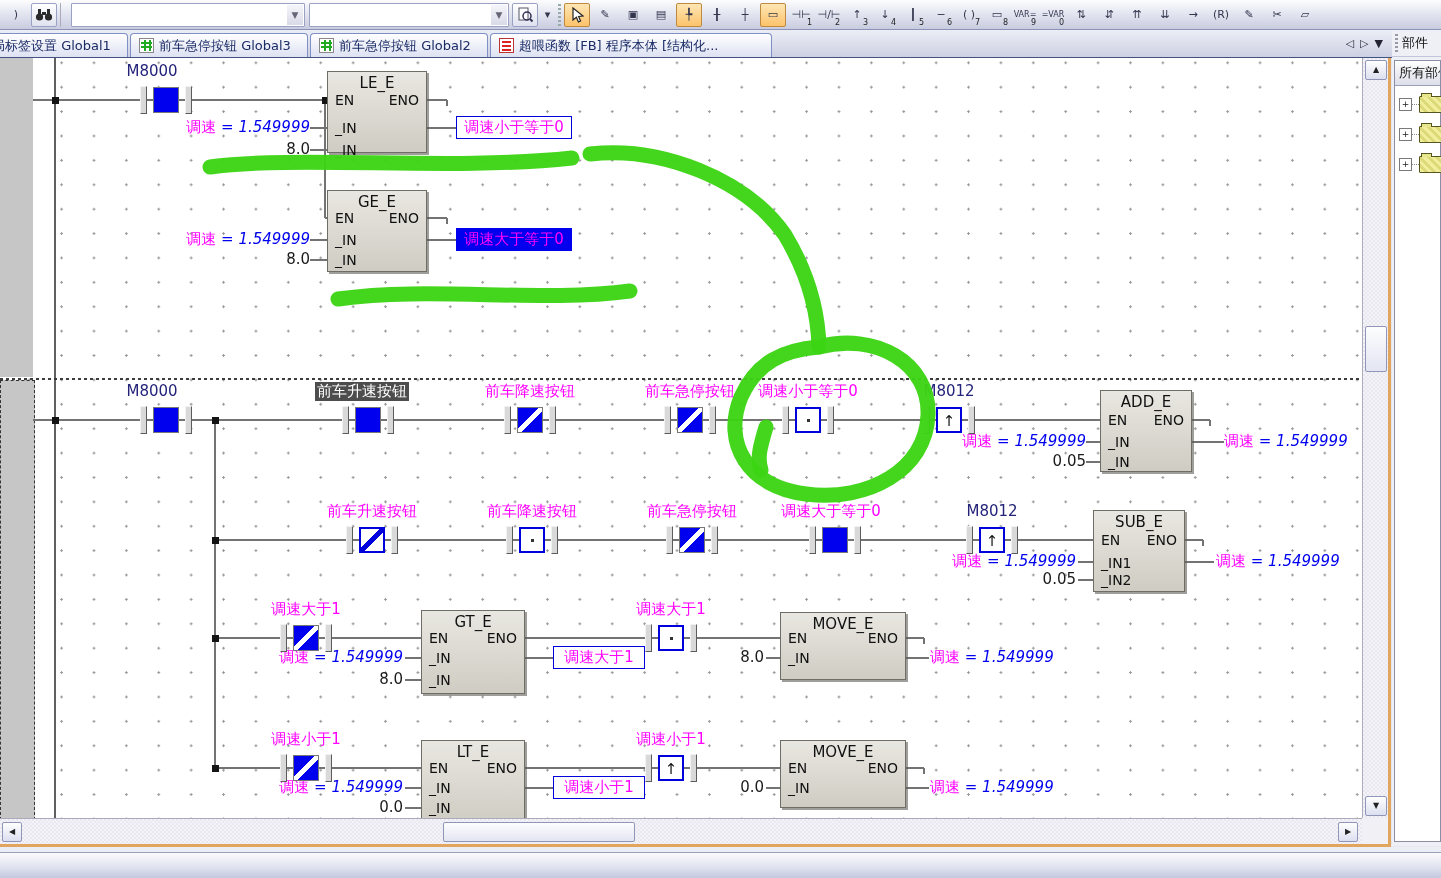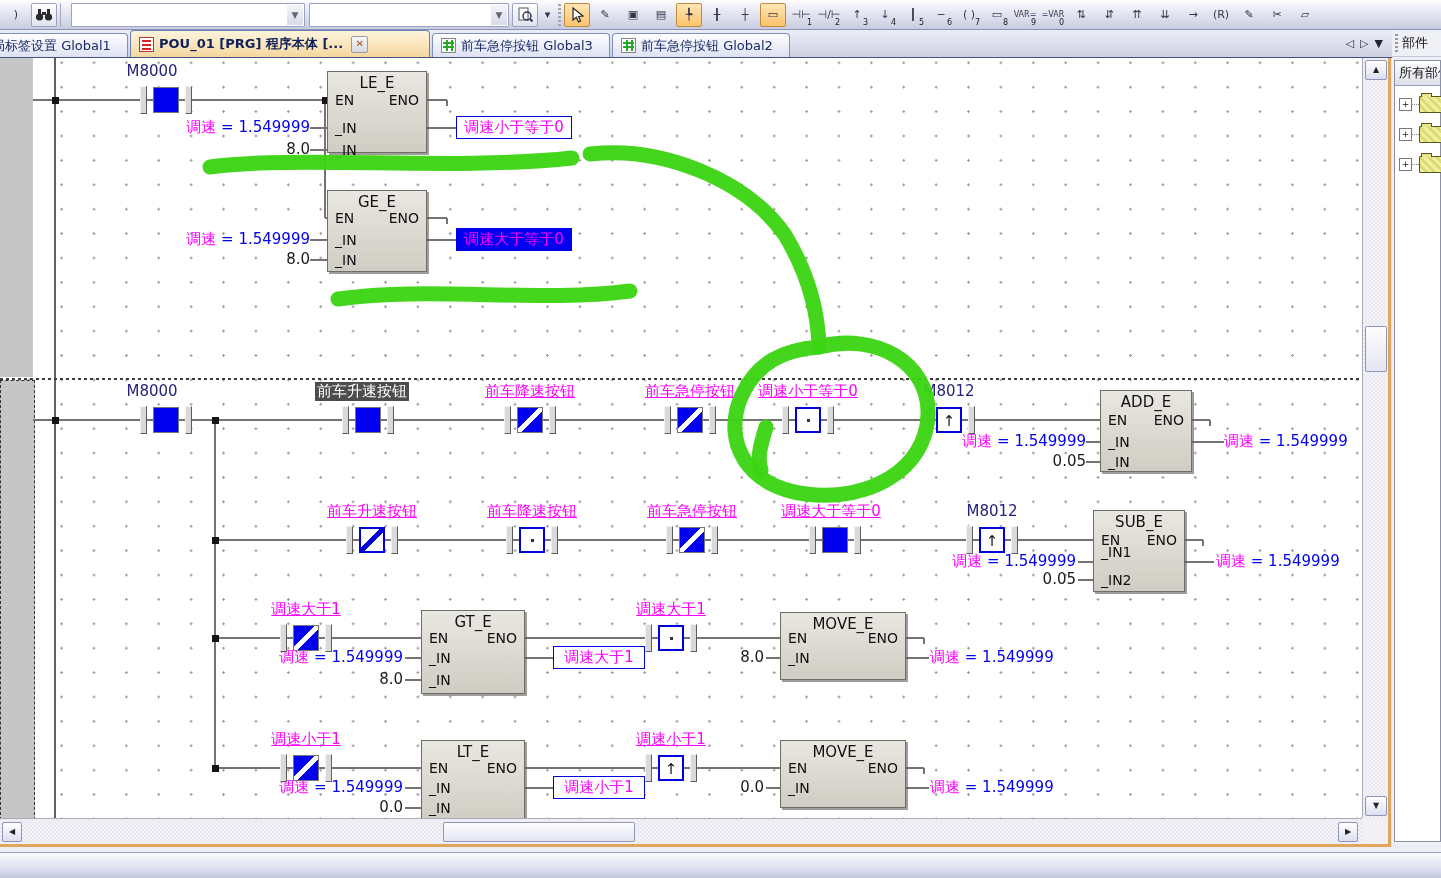--- a/index.html
+++ b/index.html
@@ -42,25 +42,25 @@
   .ct{position:absolute;width:52px;height:28px;}
   .cap{position:absolute;top:0;width:7px;height:28px;background:#d9d9d9;border:1px solid;border-color:#f2f2f2 #5c5c5c #5c5c5c #f2f2f2;box-sizing:border-box;}
   .sq{position:absolute;left:13px;top:1px;width:26px;height:26px;box-sizing:border-box;background:#fff;}
   .sq.on{background:#0000ee;border:1px solid #777;}
   .sq.off{background:#ffffff;border:2px solid #0000dd;}
   .sq.slash-w{background-image:linear-gradient(135deg,transparent 42%,#ffffff 42%,#ffffff 58%,transparent 58%);}
   .sq.slash-b{background-image:linear-gradient(135deg,transparent 43%,#0000dd 43%,#0000dd 57%,transparent 57%);}
   .sq .dot{position:absolute;left:50%;top:50%;width:3px;height:3px;margin:-1px 0 0 -1px;background:#333;}
   .sq .arr{position:absolute;left:0;right:0;top:1px;text-align:center;font-size:15px;color:#111;line-height:22px;}
   .clabel{position:absolute;font-size:15px;white-space:nowrap;transform:translateX(-50%);}
-  .clabel.magenta{color:#ff00ff;text-decoration:underline;}
+  .clabel.magenta{color:#ff00ff;}
   .clabel.device{color:#23237a;}
   .clabel.selected{color:#ffffff;background:#4d4d4d;padding:0 2px;}
   .iotext{position:absolute;font-size:15px;white-space:nowrap;}
-  .iotext .m{color:#ff00ff;} .iotext .b{color:#0000ee;} .iotext .k{color:#1a1a1a;}
+  .iotext .m{color:#ff00ff;} .iotext .b{color:#0000ee;font-style:italic;} .iotext .k{color:#1a1a1a;}
   .obox{position:absolute;height:23px;box-sizing:border-box;border:1px solid #0000dd;background:#fff;color:#ff00ff;font-size:15px;text-align:center;line-height:21px;white-space:nowrap;overflow:hidden;}
   .obox.sel{background:#0000ee;border-color:#0000ee;}
   .anno{position:absolute;left:0;top:0;pointer-events:none;}
   
   .vsb{position:absolute;left:1362px;top:0;width:26px;height:760px;background:repeating-conic-gradient(#f4f3f8 0% 25%,#e9e8f0 0% 50%) 0 0/4px 4px;border-left:1px solid #aab;box-sizing:border-box;}
   .hsb{position:absolute;left:0;top:760px;width:1362px;height:26px;background:repeating-conic-gradient(#f4f3f8 0% 25%,#e9e8f0 0% 50%) 0 0/4px 4px;border-top:1px solid #aab;box-sizing:border-box;}
   .corner{position:absolute;left:1362px;top:760px;width:26px;height:26px;background:#f0f0f5;}
   .sbtn{position:absolute;background:linear-gradient(#ffffff,#dcdff0);border:1px solid #8f96b8;border-radius:2px;box-sizing:border-box;font-size:8px;color:#222;text-align:center;}
   .thumb{position:absolute;background:linear-gradient(#fdfdfe,#e3e5f2);border:1px solid #8f96b8;border-radius:2px;box-sizing:border-box;}
   
@@ -206,32 +206,31 @@
     </div>
     <div class="tbtn">
       <span class="glyph">▱</span>
     </div>
   </div>
 
 <div class="tabs" id="tabs">
     <div class="tab" style="width: 158px; margin-left: -30px;">
       <span style="overflow: hidden; text-overflow: clip;">全局标签设置 Global1</span>
     </div>
-    <div class="tab active" style="width: 300px;">
-      <div class="tabicon ladder"></div>
-      <span style="overflow: hidden; text-overflow: clip;">POU_01 [PRG] 程序本体 [...</span>
-      <div class="tclose">✕</div>
-    </div>
     <div class="tab" style="width: 178px;">
       <div class="tabicon table"></div>
       <span style="overflow: hidden; text-overflow: clip;">前车急停按钮 Global3</span>
     </div>
     <div class="tab" style="width: 178px;">
       <div class="tabicon table"></div>
       <span style="overflow: hidden; text-overflow: clip;">前车急停按钮 Global2</span>
+    </div>
+    <div class="tab" style="width: 282px;">
+      <div class="tabicon ladder"></div>
+      <span style="overflow: hidden; text-overflow: clip;">超喂函数 [FB] 程序本体 [结构化...</span>
     </div>
     <div class="tnav">
       <span>◁</span>
       <span>▷</span>
       <span>▼</span>
     </div>
   </div>
 
 <div class="ed">
   <div class="canvas" id="canvas">
@@ -307,21 +306,21 @@
       <div class="blk" style="left: 1100px; top: 332px; width: 92px; height: 82px;">
         <div class="blkt">ADD_E</div>
         <div class="pin" style="left: 7px; top: 21px;">EN</div>
         <div class="pin" style="left: 7px; top: 43px;">_IN</div>
         <div class="pin" style="left: 7px; top: 63px;">_IN</div>
         <div class="pin" style="right: 7px; top: 21px;">ENO</div>
       </div>
       <div class="blk" style="left: 1093px; top: 452px; width: 92px; height: 82px;">
         <div class="blkt">SUB_E</div>
         <div class="pin" style="left: 7px; top: 21px;">EN</div>
-        <div class="pin" style="left: 7px; top: 33px;">_IN1</div>
+        <div class="pin" style="left: 7px; top: 44px;">_IN1</div>
         <div class="pin" style="left: 7px; top: 61px;">_IN2</div>
         <div class="pin" style="right: 7px; top: 21px;">ENO</div>
       </div>
       <div class="blk" style="left: 421px; top: 552px; width: 104px; height: 84px;">
         <div class="blkt">GT_E</div>
         <div class="pin" style="left: 7px; top: 19px;">EN</div>
         <div class="pin" style="left: 7px; top: 39px;">_IN</div>
         <div class="pin" style="left: 7px; top: 61px;">_IN</div>
         <div class="pin" style="right: 7px; top: 19px;">ENO</div>
       </div>

